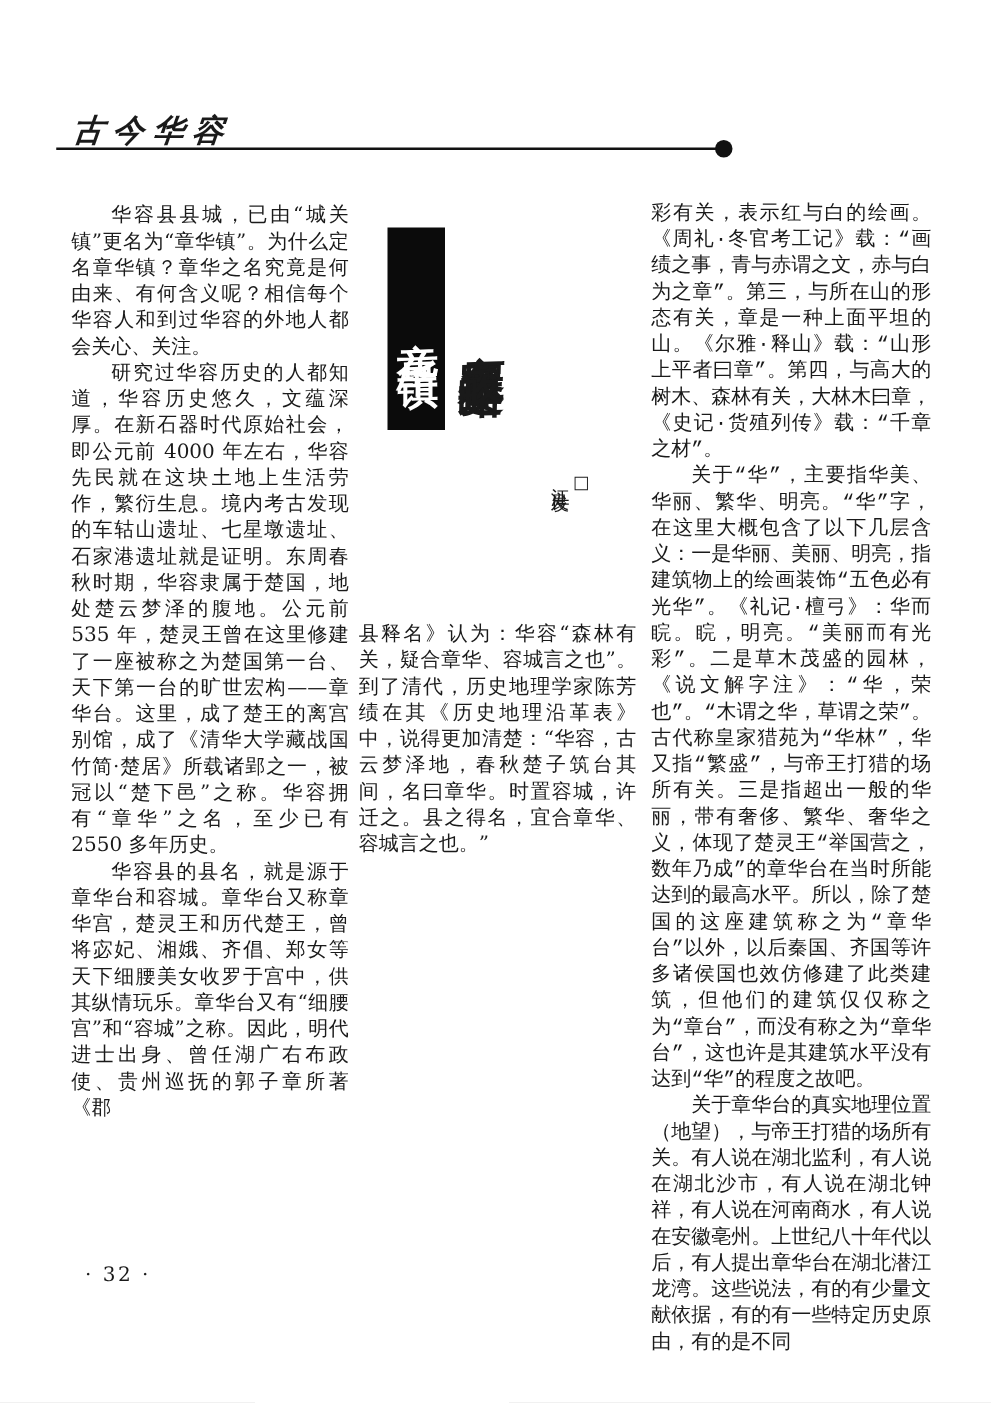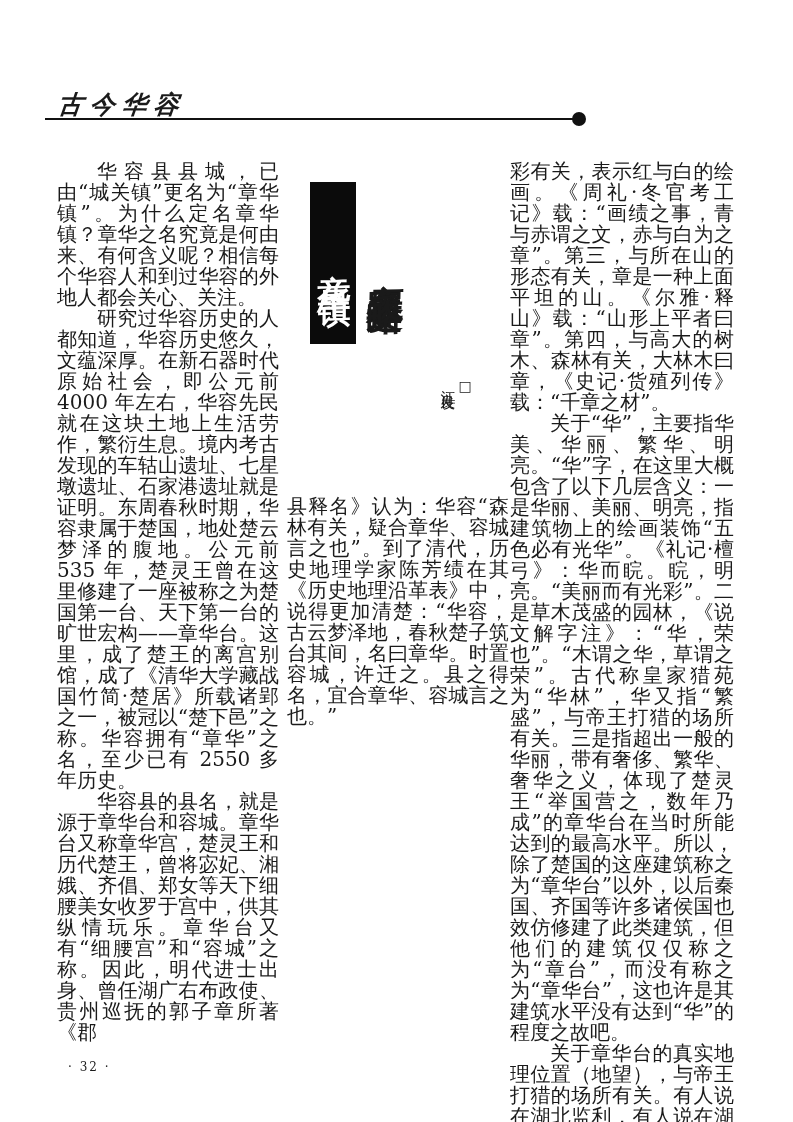--- a/index.html
+++ b/index.html
@@ -25,28 +25,28 @@
     width:534px;height:2px;background:#111;
   }
   .header-dot{
     position:absolute;left:572px;top:112px;
     width:14px;height:14px;border-radius:50%;
     background:#111;
   }
   
   .col{
     position:absolute;
-    font-size:20px;line-height:21px;
+    font-size:16px;line-height:21px;
     text-align:justify;
   }
   .col p{margin:0;text-indent:2em;}
   .col p.cont{text-indent:0;}
   .col1{left:57px;top:161px;width:222px;}
   .col2{left:287px;top:496px;width:222px;}
-  .col3{left:510px;top:161px;width:224px;}
+  .col3{left:521px;top:161px;width:224px;font-family:Liberation Mono, monospace;}
   
   .title-box{
     position:absolute;left:310px;top:182px;
     width:46px;height:162px;
     background:#0b0b0b;
     display:flex;align-items:center;justify-content:center;
   }
   .title-box-text{
     writing-mode:vertical-rl;text-orientation:upright;
     color:#ffffff;
@@ -68,22 +68,22 @@
     writing-mode:vertical-rl;text-orientation:upright;
     font-size:15px;letter-spacing:3px;
   }
   .author-marker{
     display:block;
     font-size:14px;
     margin-bottom:8px;
   }
   
   .page-number{
-    position:absolute;left:68px;top:1060px;
-    font-size:12px;letter-spacing:2px;
+    position:absolute;left:68px;top:1010px;
+    font-size:16px;letter-spacing:2px;
   }
 </style>
 </head>
 <body>
 
 <div class="page">
 
   <div class="header-title">古今华容</div>
   <div class="header-rule"></div>
   <div class="header-dot"></div>

